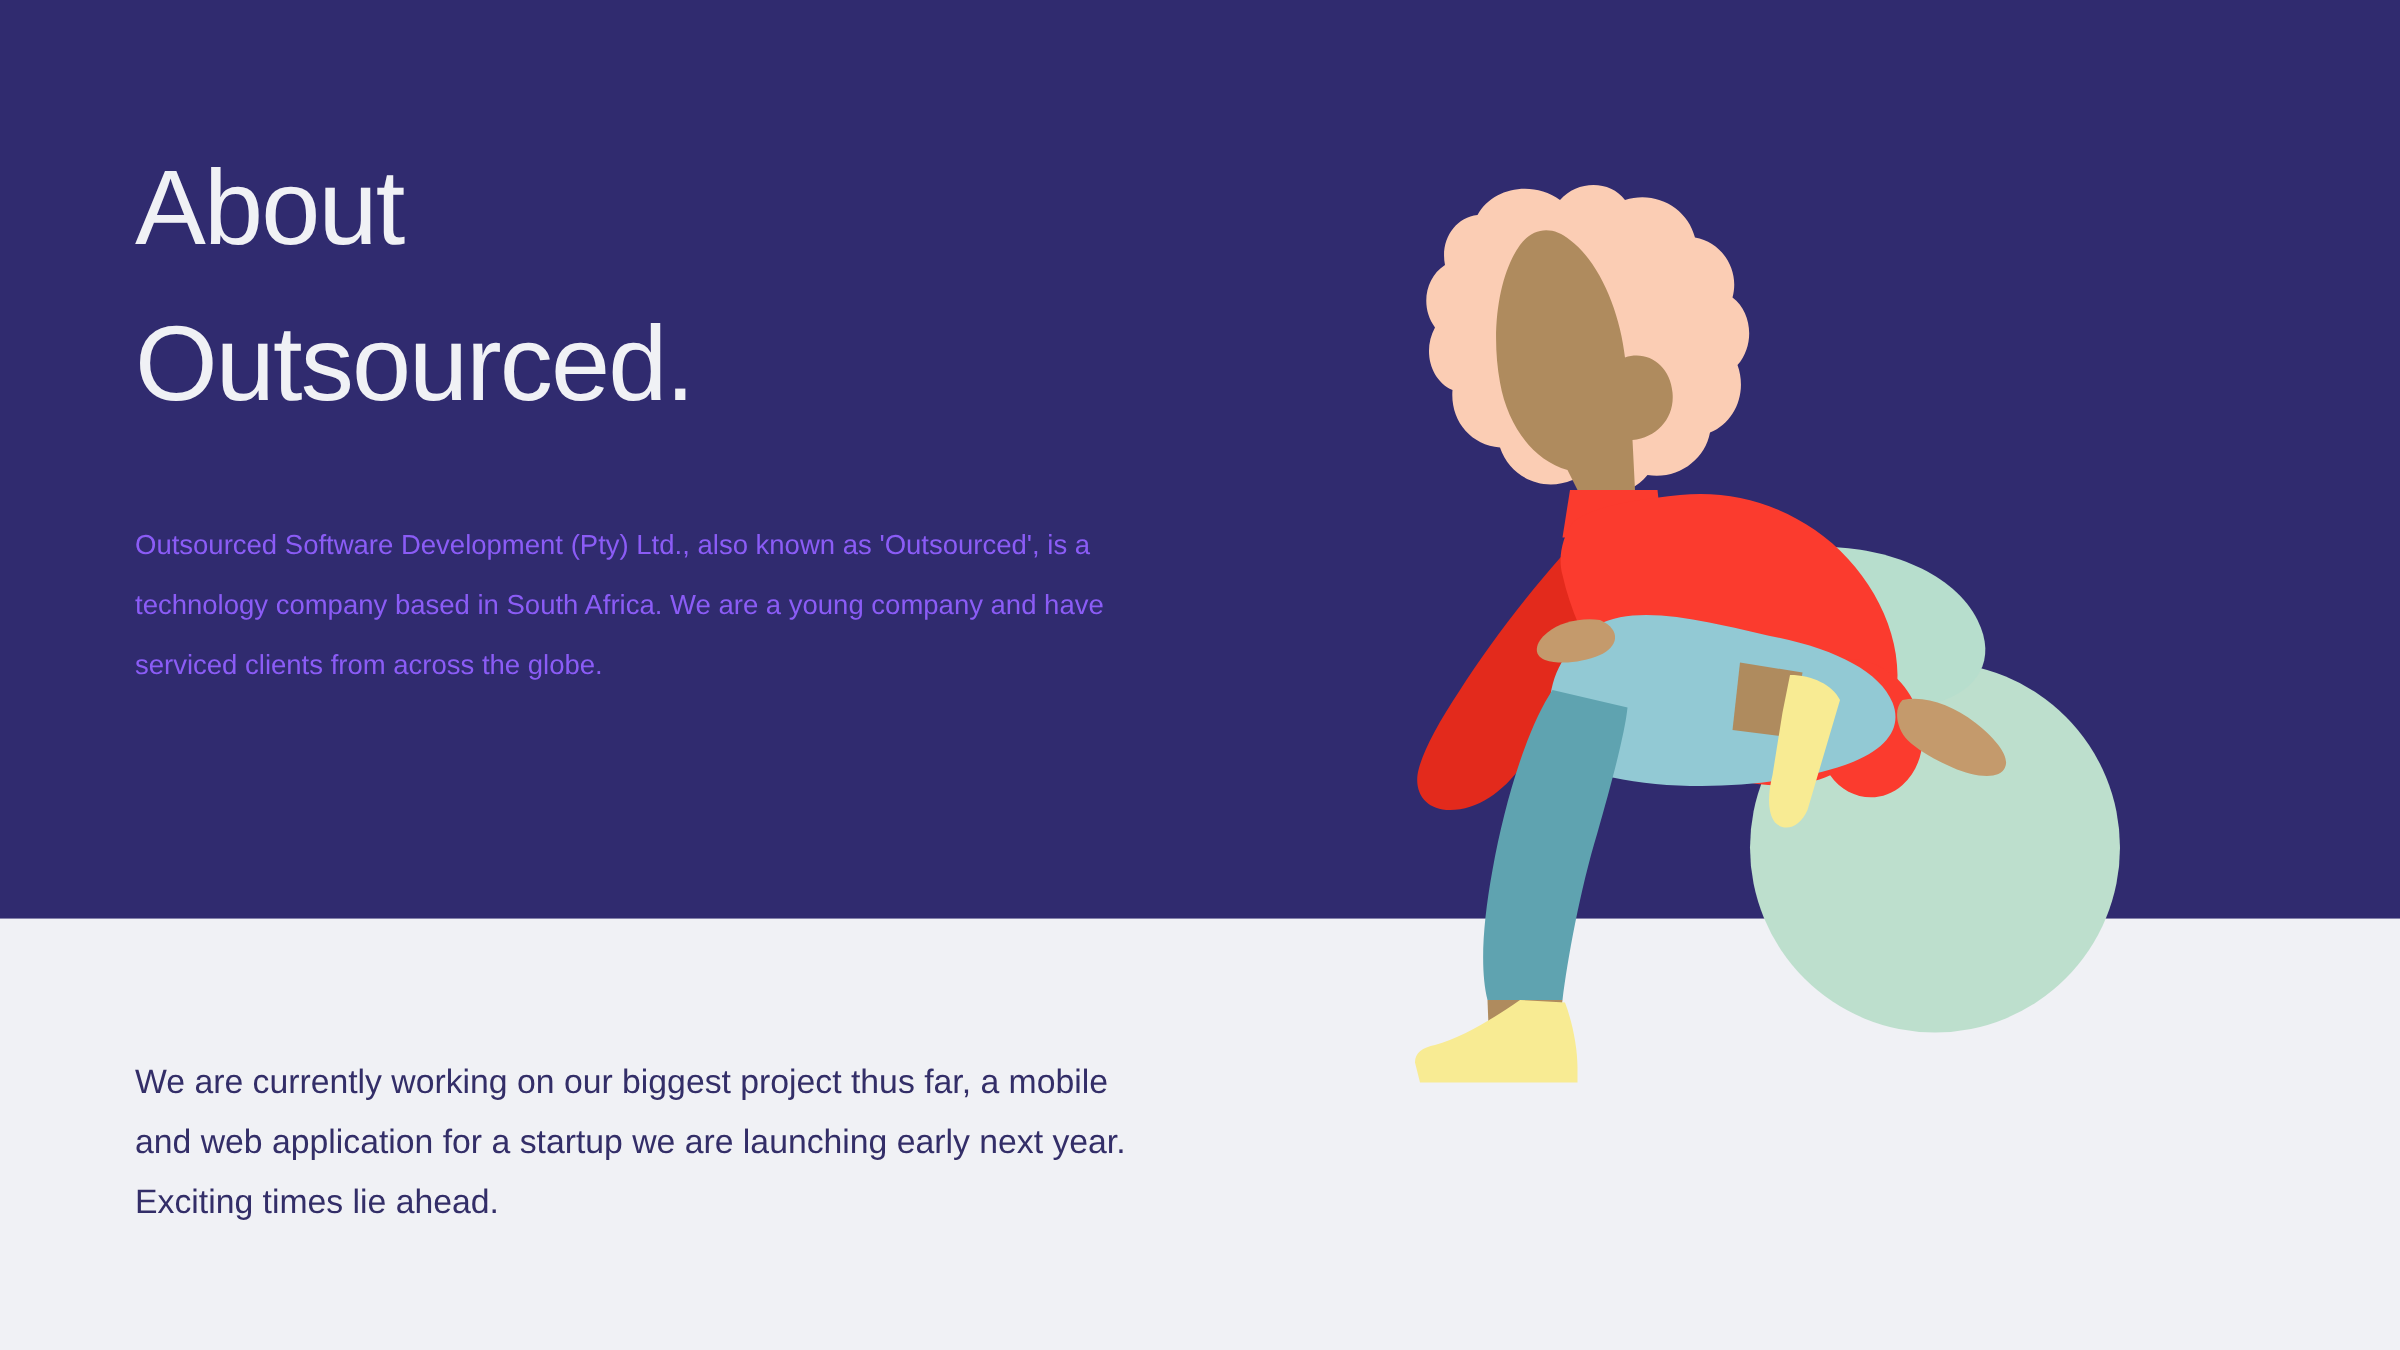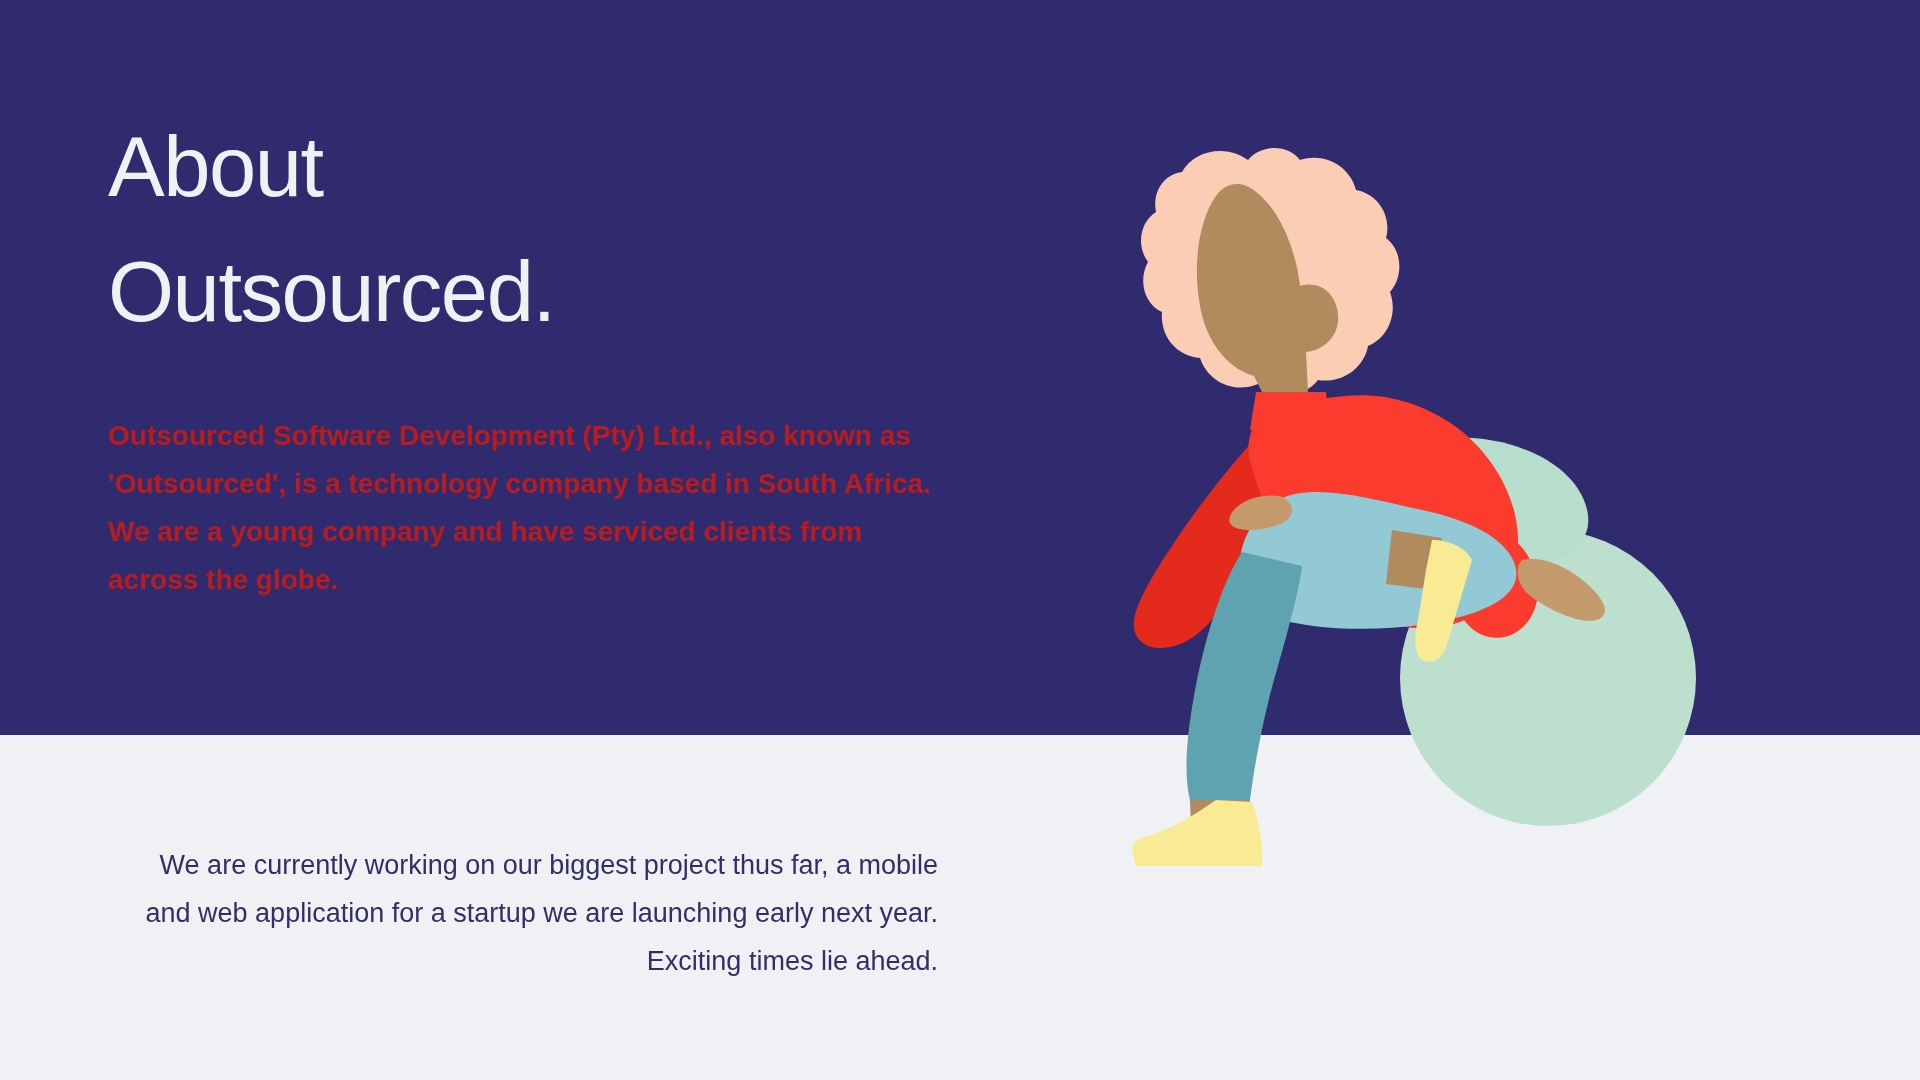--- a/index.html
+++ b/index.html
@@ -38,33 +38,32 @@
     font-size:85px;
     line-height:125px;
     font-weight:400;
     letter-spacing:-1.5px;
     color:#F0F1F5;
     white-space:pre-line;
   }
   .hero-paragraph {
     margin-top:58px;
     width:830px;
-    font-size:28px;
+    font-size:22px;
     line-height:48px;
-    font-weight:700;
-    color:#b91c1c;
+    font-weight:400;
+    color:#8b5cf6;
   }
 
   
   .lower-copy {
     position:absolute;
     left:108px; top:841px;
     width:830px;
     z-index:5;
-    text-align:right;
   }
   .lower-paragraph {
     font-size:27px;
     line-height:48px;
     font-weight:400;
     color:#332E68;
   }
 
   
   .illustration {

